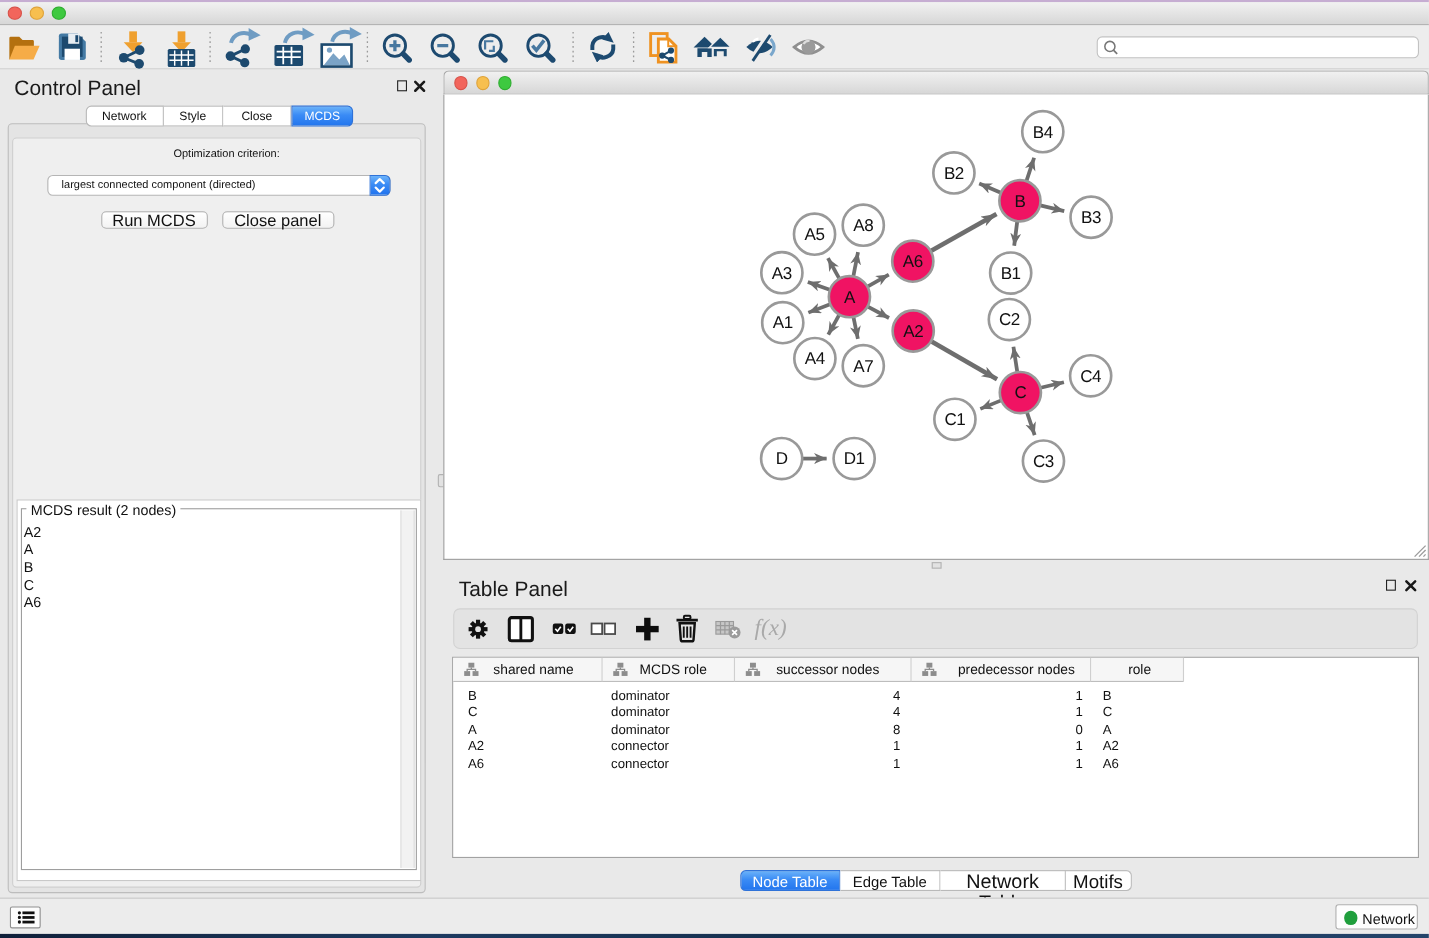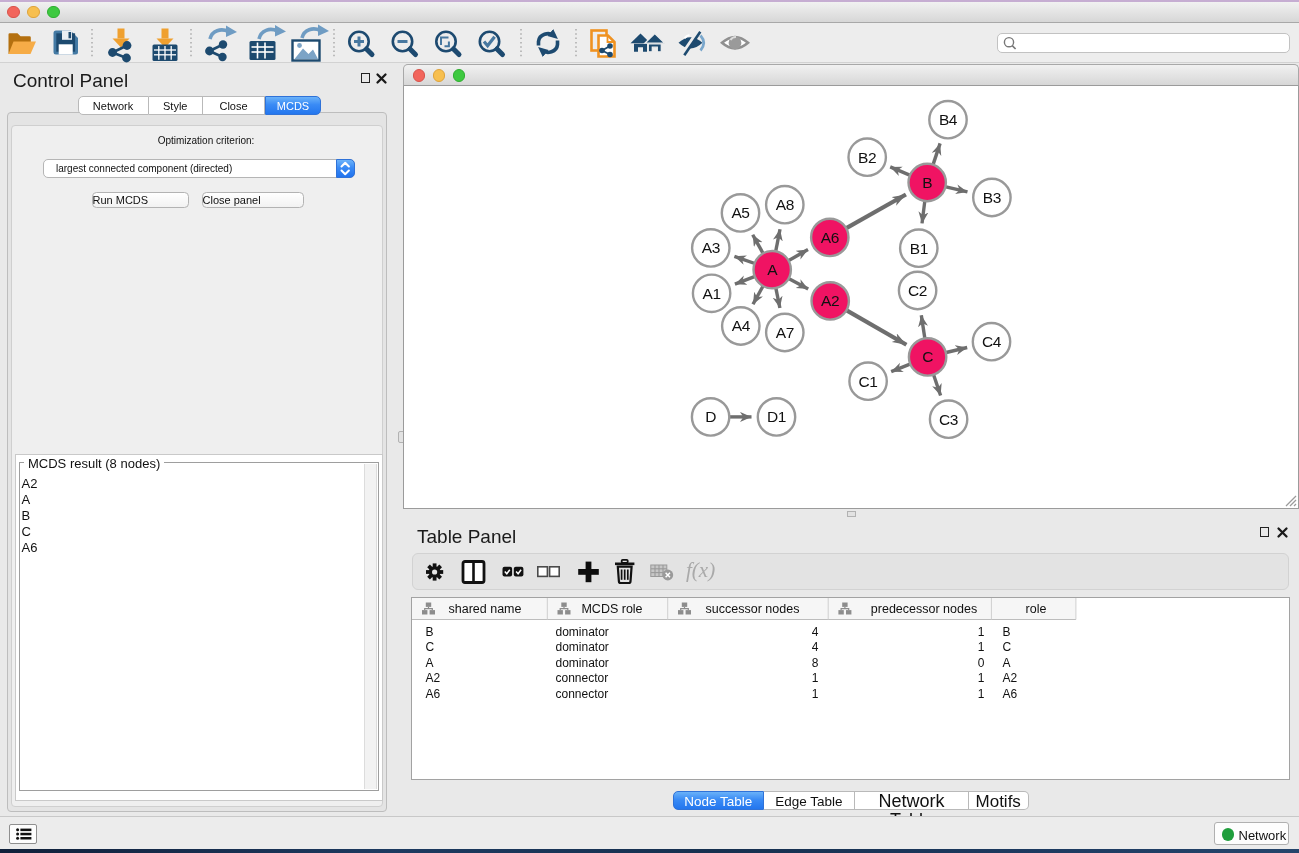--- a/index.html
+++ b/index.html
@@ -3,21 +3,21 @@
 <style>
 *{margin:0;padding:0;box-sizing:border-box}
 html,body{width:1299px;height:853px;overflow:hidden}
 body{font-family:"Liberation Sans",sans-serif;background:#e9e9e9;position:relative}
 .abs{position:absolute}
 .tl{border-radius:50%;width:12.5px;height:12.5px;position:absolute;top:5.6px}
 .winbar{background:linear-gradient(#f1f1f1,#d7d7d7);border-bottom:1px solid #a8a8a8}
 .paneltitle{font-size:19px;color:#1a1a1a}
 .tabbtn{position:absolute;top:0;height:100%;background:#fff;border:1px solid #b9b9b9;border-left:none;font-size:11px;color:#111;text-align:center;line-height:19px}
 .bluetab{background:linear-gradient(#6ab2f9,#3a8bf5 45%,#2376ee);color:#fff;border:1px solid #2f72d8}
-.btn{position:absolute;background:linear-gradient(#ffffff,#f2f2f2);border:1px solid #b3b3b3;border-radius:4.5px;font-size:11px;color:#111;text-align:left}
+.btn{position:absolute;background:linear-gradient(#ffffff,#f2f2f2);border:1px solid #b3b3b3;border-radius:4.5px;font-size:15px;color:#111;text-align:center}
 </style></head>
 <body>
 
 <div class="abs" style="left:0;top:0;width:1299px;height:2px;background:#c6add2"></div>
 <div class="abs winbar" style="left:0;top:2px;width:1299px;height:20.5px">
   <div class="tl" style="left:7px;background:#f2655c;border:0.5px solid #d8534b;top:3.6px"></div>
   <div class="tl" style="left:27px;background:#f7bf4f;border:0.5px solid #dfa33a;top:3.6px"></div>
   <div class="tl" style="left:47px;background:#3ec940;border:0.5px solid #2fae31;top:3.6px"></div>
 </div>
 
@@ -182,21 +182,21 @@
 <svg class="abs" style="left:337px;top:160px" width="17" height="17" viewBox="0 0 17 17">
 <path d="M4.5,6.5 L8.2,2.8 L11.9,6.5" stroke="#fff" stroke-width="2" fill="none" stroke-linecap="round" stroke-linejoin="round"></path>
 <path d="M4.5,10.5 L8.2,14.2 L11.9,10.5" stroke="#fff" stroke-width="2" fill="none" stroke-linecap="round" stroke-linejoin="round"></path>
   </svg>
 
 <div class="btn" style="left:91.5px;top:191.5px;width:97px;height:16.5px;line-height:15px">Run MCDS</div>
 <div class="btn" style="left:201.5px;top:191.5px;width:102px;height:16.5px;line-height:15px">Close panel</div>
 
 <div class="abs" style="left:14.5px;top:453.5px;width:368.5px;height:347px;background:#fff;border:1px solid #c9c9c9"></div>
 <div class="abs" style="left:18.5px;top:462px;width:360px;height:328.5px;border:1px solid #9e9e9e"></div>
-<div class="abs" style="left:24px;top:455.5px;background:#fff;padding:0 4px;font-size:13px;color:#111">MCDS result (8 nodes)</div>
+<div class="abs" style="left:24px;top:455.5px;background:#fff;padding:0 4px;font-size:13px;color:#111">MCDS result (2 nodes)</div>
 <div class="abs" style="left:21.5px;top:475.5px;font-size:13px;color:#111;line-height:16px">A2<br>A<br>B<br>C<br>A6</div>
 <div class="abs" style="left:363.5px;top:463.5px;width:13.5px;height:325.5px;background:#f2f2f2;border-left:1px solid #dcdcdc;border-right:1px solid #dcdcdc"></div>
 
 <div class="abs" style="left:398px;top:430.5px;width:8px;height:12px;background:#e2e2e2;border:1px solid #b2b2b2;border-radius:2px"></div>
 
 <div class="abs winbar" style="left:402.5px;top:64px;width:896px;height:21.5px;border:1px solid #a8a8a8;border-bottom:1px solid #9b9b9b;border-radius:5px 5px 0 0">
   <div class="tl" style="left:9px;background:#f2655c;border:0.5px solid #d8534b;top:4.1px"></div>
   <div class="tl" style="left:29px;background:#f7bf4f;border:0.5px solid #dfa33a;top:4.1px"></div>
   <div class="tl" style="left:49px;background:#3ec940;border:0.5px solid #2fae31;top:4.1px"></div>
 </div>

